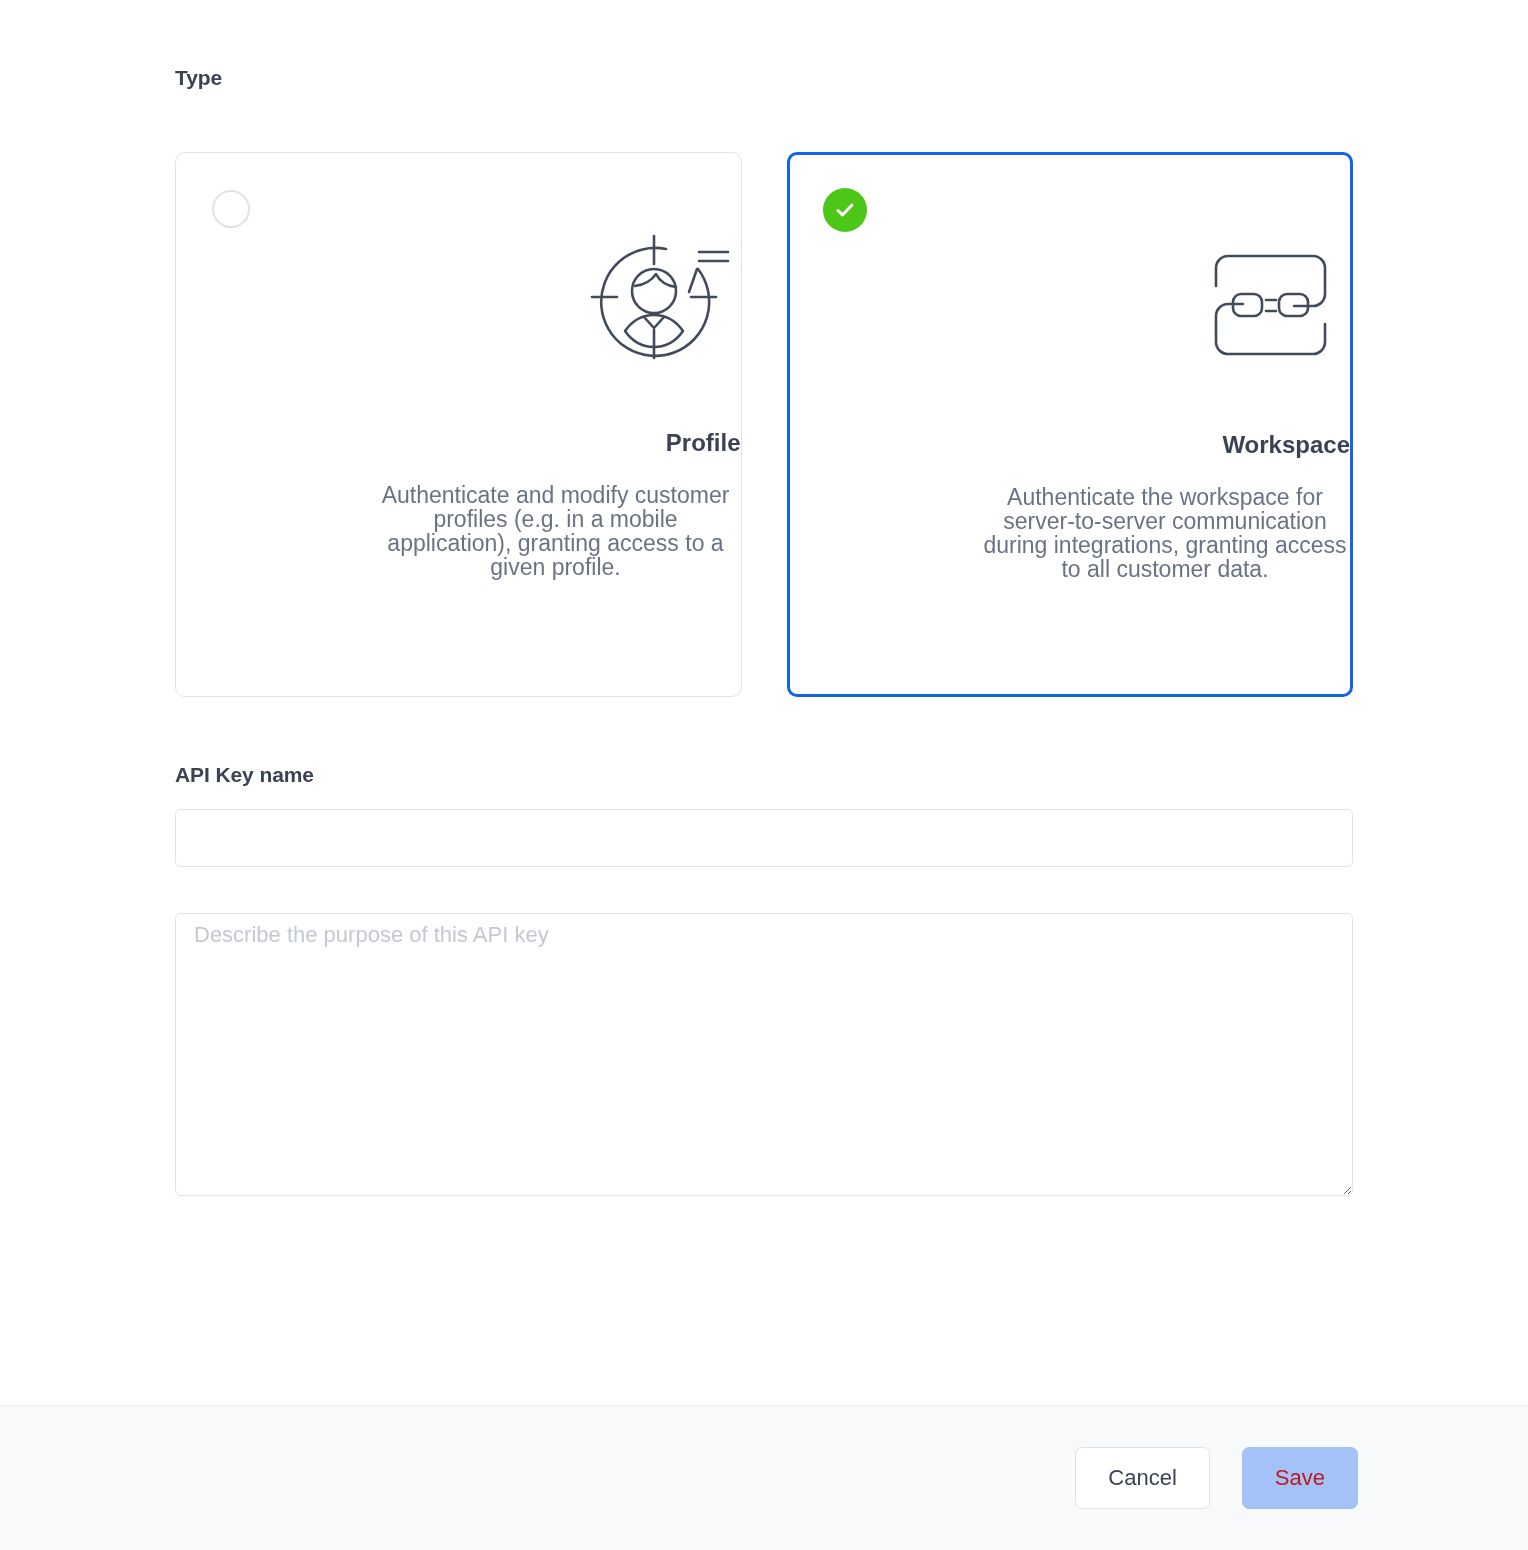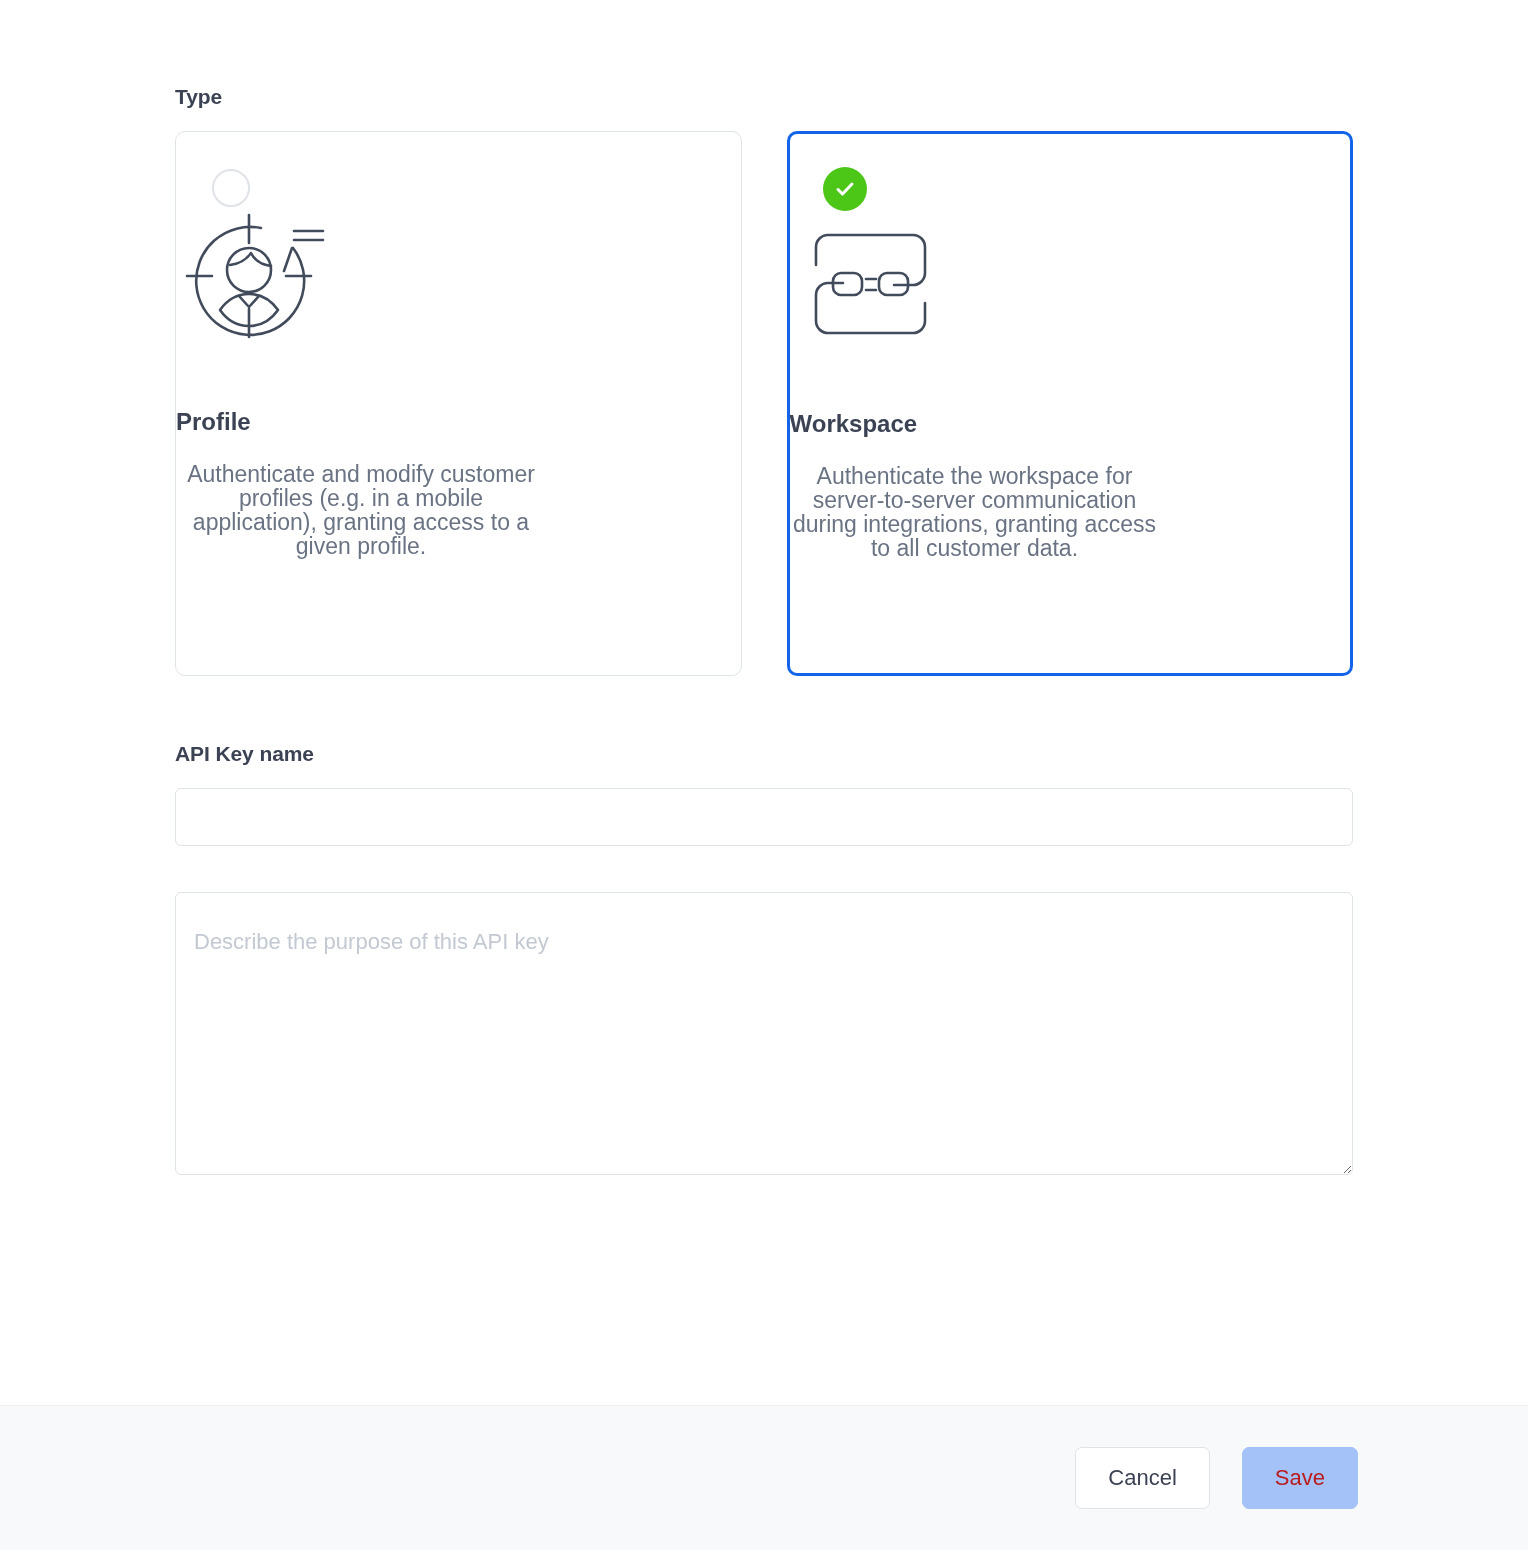--- a/index.html
+++ b/index.html
@@ -54,38 +54,38 @@
     width: 1180px;
     margin: 0 auto;
     padding: 0 1px;
   }
   .field-label {
     font-size: 21px;
     font-weight: 700;
     color: #3b4254;
     margin-bottom: 22px;
     letter-spacing: -0.1px;
-    margin-top: 19px;
   }
 
   
   .type-row {
     display: flex;
     gap: 45px;
   }
   .type-card {
     width: 567px;
     height: 545px;
     border-radius: 10px;
     background: #ffffff;
     position: relative;
     cursor: pointer;
     display: flex;
     flex-direction: column;
-    align-items: flex-start;
+    align-items: flex-end;
+    margin-top: 40px;
   }
   .type-card.unselected {
     border: 1px solid #dfe3e8;
   }
   .type-card.selected {
     border: 3px solid #1364e8;
   }
   .radio-mark {
     position: absolute;
     left: 36px; top: 37px;
@@ -141,21 +141,21 @@
   }
   .text-area {
     width: 1178px;
     height: 283px;
     border: 1px solid #dfe3e8;
     border-radius: 6px;
     background: #ffffff;
     font-family: "Liberation Sans", sans-serif;
     font-size: 22px;
     color: #3b4254;
-    padding: 36px 18px;
+    padding: 8px 18px;
     outline: none;
     resize: both;
     display: block;
   }
   .text-input::placeholder, .text-area::placeholder {
     color: #c3c9d2;
   }
 
   
   .dlg-footer {

